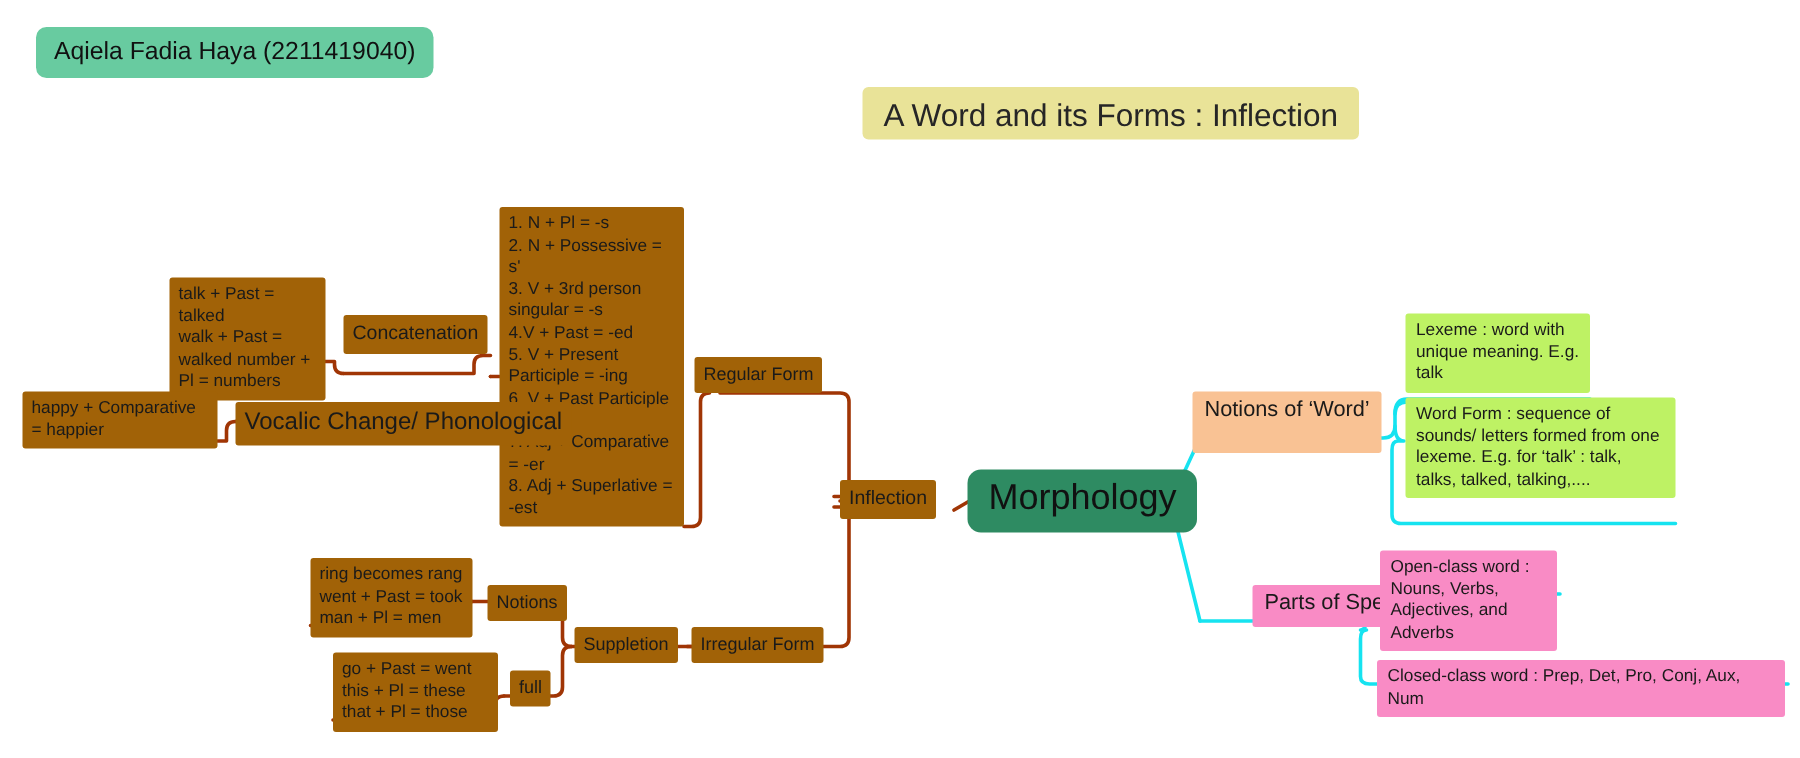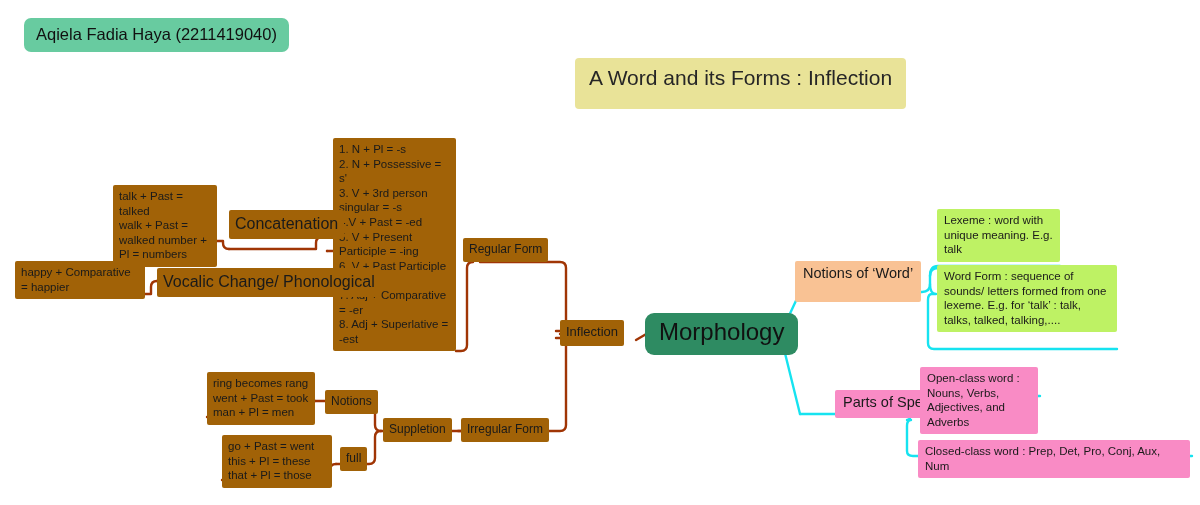--- a/index.html
+++ b/index.html
@@ -30,21 +30,21 @@
     background: #a16207;
     color: #1a1a1a;
     font-size: 11.5px;
     padding: 4px 6px 5px 6px;
     border-radius: 2px;
   }
   .ylw-title {
     background: #E9E398;
     color: #262626;
     font-size: 21px;
-    padding: 8px 14px 20px 14px;
+    padding: 8px 14px 4px 14px;
     border-radius: 4px;
     line-height: 1.1;
   }
   
   .badge {
     background: #68CBA0;
     color: #111111;
     font-size: 16.5px;
     padding: 7px 12px 9px 12px;
     border-radius: 7px;
@@ -187,21 +187,21 @@
   <div class="node ylw" style="left:207px; top:372px; width:108px;">ring becomes rang
 went + Past = took
 man + Pl = men</div>
 
   <div class="node ylw" style="left:340px; top:447px; font-size:12px;">full</div>
 
   <div class="node ylw" style="left:222px; top:435px; width:110px;">go + Past = went
 this + Pl = these
 that + Pl = those</div>
 
-  <div class="node ylw" style="left:229px; top:210px; font-size:16px;text-align:right;">Concatenation</div>
+  <div class="node ylw" style="left:229px; top:210px; font-size:13px;text-align:right;">Concatenation</div>
 
   <div class="node ylw" style="left:113px; top:185px; width:104px;">talk + Past = talked
 walk + Past = walked number + Pl = numbers</div>
 
   <div class="node ylw" style="left:157px; top:268px; font-size:16px;">Vocalic Change/ Phonological</div>
 
   <div class="node ylw" style="left:15px; top:261px; width:130px;">happy + Comparative = happier</div>
 
   <div class="node org-head" style="left:795px; top:261px;">Notions of ‘Word’</div>
 

